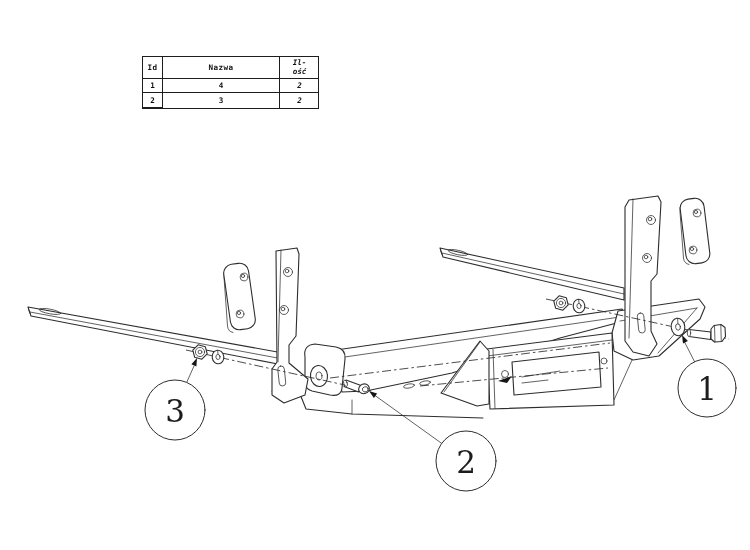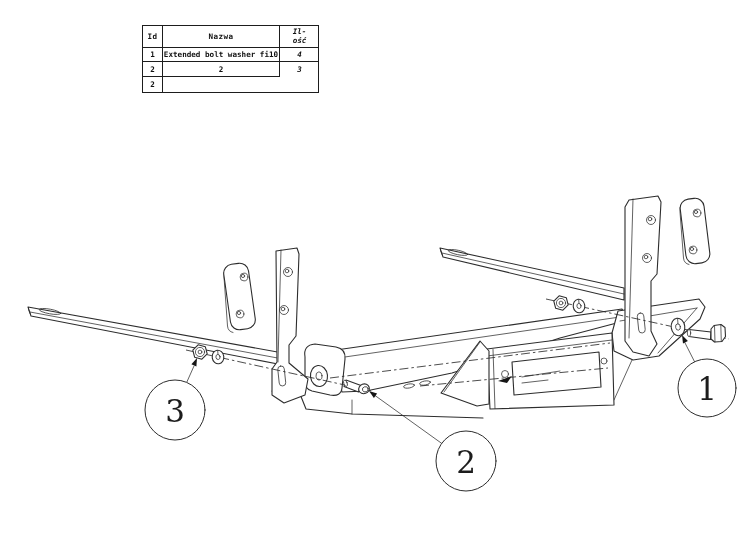--- a/index.html
+++ b/index.html
@@ -6,21 +6,21 @@
   body{
     width:750px;height:550px;background:#ffffff;
     font-family:"DejaVu Sans Mono", monospace;
     position:relative;overflow:hidden;
   }
   .stage{position:absolute;left:0;top:0;width:750px;height:550px;}
   svg{position:absolute;left:0;top:0;}
 
   
   .parts-table{
-    position:absolute;left:142px;top:25px;width:177px;
+    position:absolute;left:142px;top:56px;width:177px;
     border:1.6px solid #1d1d1d;
     display:grid;grid-template-columns:20px 117px 39px;
     background:#fff;color:#101010;
     font-weight:bold;font-size:7.6px;line-height:9px;
     box-sizing:border-box;
   }
   .parts-table .cell{
     border-right:1.2px solid #1d1d1d;border-bottom:1.2px solid #1d1d1d;
     display:flex;align-items:center;justify-content:center;
     text-align:center;box-sizing:border-box;padding:0 1px;
@@ -213,21 +213,20 @@
     </g>
   </svg>
 
   <div class="parts-table">
     <div class="cell hdr">Id</div>
     <div class="cell hdr">Nazwa</div>
     <div class="cell hdr hdr-qty">Il-
 ość</div>
 
     <div class="cell data">1</div>
-    <div class="cell data">Extended bolt washer fi10</div>
     <div class="cell data">4</div>
 
     <div class="cell data">2</div>
     <div class="cell data">2</div>
 
     <div class="cell data r-last">3</div>
     <div class="cell data r-last">2</div>
   </div>
 
 </div>

